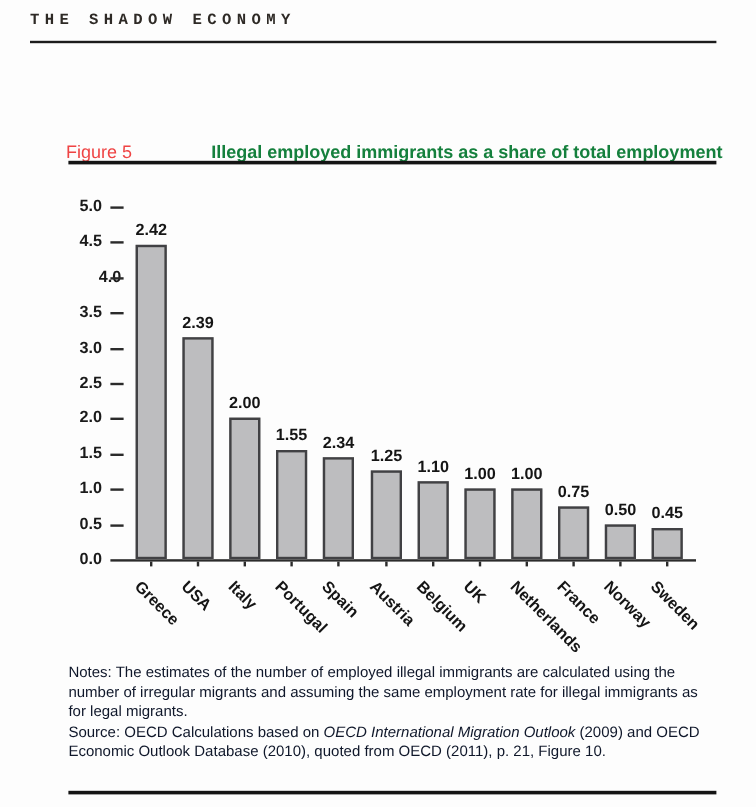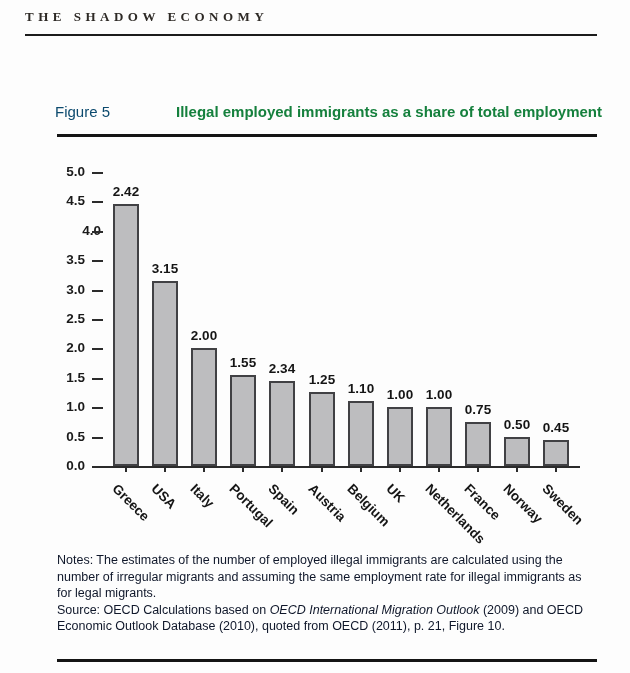--- a/index.html
+++ b/index.html
@@ -7,28 +7,28 @@
     position:relative;
     width:630px;height:673px;
     background:#fdfdfd;
     font-family:"Liberation Sans", sans-serif;
     color:#1c1c1c;
     overflow:hidden;
   }
   
   .running-head{
     position:absolute;left:25px;top:9px;
-    font-family:Liberation Serif, serif;
+    font-family:Liberation Mono, monospace;
     font-size:13px;font-weight:600;letter-spacing:4.5px;
     color:#2e2a26;white-space:nowrap;
   }
   .head-rule{position:absolute;left:25px;top:34px;width:572px;height:2px;background:#1c1c1c;}
   
   .fig-title-row{position:absolute;left:55px;top:103px;display:flex;gap:26px;align-items:baseline;}
-  .fig-label{font-size:15px;color:#0c4a6e;}
+  .fig-label{font-size:15px;color:#ef4444;margin-top:16px;}
   .fig-title{font-size:15px;font-weight:bold;color:#15803d;margin-left:40px;}
   .title-rule{position:absolute;left:57px;top:134px;width:540px;height:3px;background:#141414;}
   
   #chart{position:absolute;left:0;top:0;width:580px;height:673px;font-weight:bold;}
   .ytick-label{position:absolute;width:45px;height:18px;text-align:right;font-size:13.5px;color:#1a1a1a;}
   .ytick-dash{position:absolute;width:11px;height:2px;background:#2b2b2b;}
   .baseline{position:absolute;left:92px;top:466px;width:488px;height:2px;background:#2b2b2b;}
   .bar{position:absolute;width:26px;background:#bdbdbf;border:2px solid #414144;box-sizing:border-box;}
   .bar-value{position:absolute;width:60px;text-align:center;font-size:13.5px;color:#151515;}
   .xtick{position:absolute;width:2px;height:4px;background:#2b2b2b;top:468px;}
@@ -81,21 +81,21 @@
       <div class="ytick-label" style="left: 40px; top: 399px;">1.0</div>
       <div class="ytick-dash" style="left: 92px; top: 407px;"></div>
       <div class="ytick-label" style="left: 40px; top: 429px;">0.5</div>
       <div class="ytick-dash" style="left: 92px; top: 437px;"></div>
       <div class="ytick-label" style="left: 40px; top: 458px;">0.0</div>
       <div class="bar" style="left: 113px; top: 204px; height: 262px; background: rgb(189, 189, 191); border-color: rgb(65, 65, 68);"></div>
       <div class="bar-value" style="left: 96px; top: 184px;">2.42</div>
       <div class="xtick" style="left: 125px;"></div>
       <div class="xcat" style="left: 120px;">Greece</div>
       <div class="bar" style="left: 152px; top: 281px; height: 185px; background: rgb(189, 189, 191); border-color: rgb(65, 65, 68);"></div>
-      <div class="bar-value" style="left: 135px; top: 261px;">3.15</div>
+      <div class="bar-value" style="left: 135px; top: 261px;">2.39</div>
       <div class="xtick" style="left: 164px;"></div>
       <div class="xcat" style="left: 159px;">USA</div>
       <div class="bar" style="left: 191px; top: 348px; height: 118px; background: rgb(189, 189, 191); border-color: rgb(65, 65, 68);"></div>
       <div class="bar-value" style="left: 174px; top: 328px; text-align: center;">2.00</div>
       <div class="xtick" style="left: 203px;"></div>
       <div class="xcat" style="left: 198px;">Italy</div>
       <div class="bar" style="left: 230px; top: 375px; height: 91px; background: rgb(189, 189, 191); border-color: rgb(65, 65, 68);"></div>
       <div class="bar-value" style="left: 213px; top: 355px;">1.55</div>
       <div class="xtick" style="left: 242px;"></div>
       <div class="xcat" style="left: 237px;">Portugal</div>

